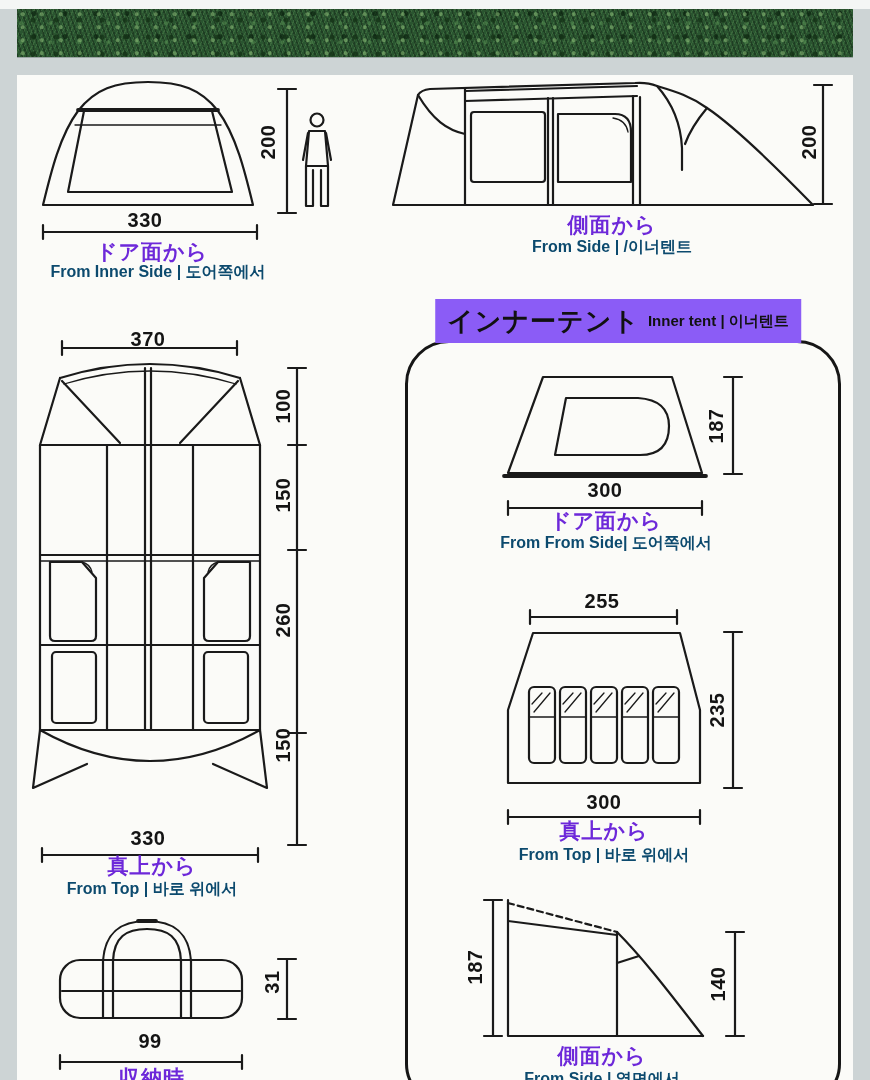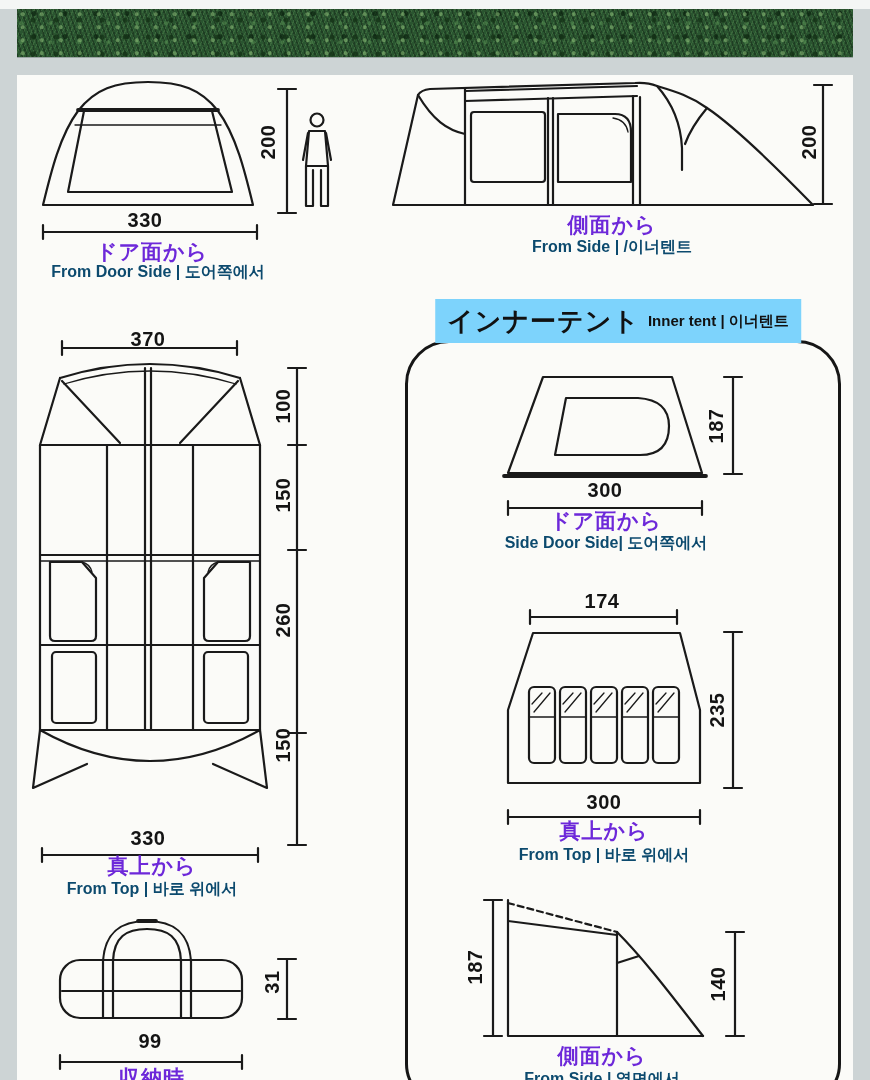--- a/index.html
+++ b/index.html
@@ -21,21 +21,21 @@
   svg{position:absolute;overflow:visible;}
   .ln{stroke:#1a1a1a;stroke-width:2.2;fill:none;stroke-linecap:round;stroke-linejoin:round;}
   .thick{stroke-width:3.8;}
   .thin{stroke-width:1.3;}
   .dim{position:absolute;font-weight:700;font-size:20px;color:#141414;transform:translate(-50%,-50%);white-space:nowrap;letter-spacing:.5px;}
   .dim.v{transform:translate(-50%,-50%) rotate(-90deg);}
   .lbl-jp{position:absolute;font-weight:700;font-size:21px;color:#6d28d9;transform:translateX(-50%);white-space:nowrap;letter-spacing:1px;}
   .lbl-en{position:absolute;font-weight:700;font-size:16px;color:#0c4a6e;transform:translateX(-50%);white-space:nowrap;}
   .inner-frame{position:absolute;left:405px;top:340px;width:430px;height:758px;border:3px solid #161616;border-radius:44px 44px 40px 40px;}
   .inner-heading{position:absolute;left:618px;top:299px;transform:translateX(-50%);height:44px;
-    background:#7dd3fc;display:flex;align-items:center;gap:8px;padding:0 12px;white-space:nowrap;}
+    background:#8b5cf6;display:flex;align-items:center;gap:8px;padding:0 12px;white-space:nowrap;}
   .inner-heading .t1{font-weight:700;font-size:26px;color:#111;letter-spacing:1px;}
   .inner-heading .t2{font-weight:700;font-size:15px;color:#111;}
 </style>
 </head>
 <body>
 
 <div class="page">
   <div class="topstrip"></div>
   <div class="grass"></div>
   <div class="paper"></div>
@@ -50,21 +50,21 @@
     <g>
       <circle class="ln" cx="297" cy="40" r="6.5"></circle>
       <path class="ln" d="M289,51 L305,51 L308,86 L286,86 Z"></path>
       <path class="ln" d="M286,86 L286,126 L293,126 L293,90 M308,86 L308,126 L301,126 L301,90"></path>
       <path class="ln" d="M288,53 L283,80 M306,53 L311,80"></path>
     </g>
   </svg>
   <span class="dim" style="left:145px;top:220px">330</span>
   <span class="dim v" style="left:268px;top:142px">200</span>
   <span class="lbl-jp" style="left:152px;top:238px">ドア面から</span>
-  <span class="lbl-en" style="left:158px;top:262px">From Door Side | 도어쪽에서</span>
+  <span class="lbl-en" style="left:158px;top:262px">From Inner Side | 도어쪽에서</span>
 
   <svg style="left:385px;top:78px" width="455" height="140" viewBox="0 0 455 140">
     <defs>
       <pattern id="mesh1" width="8" height="8" patternUnits="userSpaceOnUse">
         <path d="M0,2 H8 M0,6 H8 M2,0 V8 M6,0 V8" stroke="#4d4d4d" stroke-width="1.1" fill="none"></path>
       </pattern>
     </defs>
     <path class="ln" d="M8,127 L33,17 Q36,12 45,11 L250,5 Q262,4 272,8 C292,14 305,18 322,30 C352,50 392,90 428,127 Z"></path>
     <path class="ln" d="M33,17 C48,42 62,52 80,56"></path>
     <path class="ln" d="M80,13 L252,8 M80,23 L252,18"></path>
@@ -137,21 +137,21 @@
   <svg style="left:440px;top:360px" width="340" height="160" viewBox="0 0 340 160">
     <path class="ln" d="M103,17 L232,17 L262,113 L68,113 Z"></path>
     <path class="ln thick" d="M64,116 L266,116"></path>
     <path class="ln" d="M115,95 L126,38 L198,38 Q229,40 229,66 Q229,95 200,95 Z"></path>
     <path class="ln" d="M293,17 L293,114 M284,17 L302,17 M284,114 L302,114"></path>
     <path class="ln" d="M68,148 L262,148 M68,141 L68,155 M262,141 L262,155"></path>
   </svg>
   <span class="dim v" style="left:716px;top:426px">187</span>
   <span class="dim" style="left:605px;top:490px">300</span>
   <span class="lbl-jp" style="left:606px;top:507px">ドア面から</span>
-  <span class="lbl-en" style="left:606px;top:533px">Side Door Side| 도어쪽에서</span>
+  <span class="lbl-en" style="left:606px;top:533px">From From Side| 도어쪽에서</span>
 
   <svg style="left:440px;top:590px" width="340" height="240" viewBox="0 0 340 240">
     <path class="ln" d="M90,27 L237,27 M90,20 L90,34 M237,20 L237,34"></path>
     <path class="ln" d="M93,43 L68,120 L68,193 L260,193 L260,120 L240,43 Z"></path>
     <g>
       <g>
         <rect class="ln" x="89" y="97" width="26" height="76" rx="5"></rect>
         <path class="ln thin" d="M89,127 L115,127 M94,122 L110,103 M92,114 L102,103"></path>
       </g>
       <g>
@@ -167,21 +167,21 @@
         <path class="ln thin" d="M182,127 L208,127 M187,122 L203,103 M185,114 L195,103"></path>
       </g>
       <g>
         <rect class="ln" x="213" y="97" width="26" height="76" rx="5"></rect>
         <path class="ln thin" d="M213,127 L239,127 M218,122 L234,103 M216,114 L226,103"></path>
       </g>
     </g>
     <path class="ln" d="M293,42 L293,198 M284,42 L302,42 M284,198 L302,198"></path>
     <path class="ln" d="M68,227 L260,227 M68,220 L68,234 M260,220 L260,234"></path>
   </svg>
-  <span class="dim" style="left:602px;top:601px">174</span>
+  <span class="dim" style="left:602px;top:601px">255</span>
   <span class="dim v" style="left:717px;top:710px">235</span>
   <span class="dim" style="left:604px;top:802px">300</span>
   <span class="lbl-jp" style="left:604px;top:817px">真上から</span>
   <span class="lbl-en" style="left:604px;top:845px">From Top | 바로 위에서</span>
 
   <svg style="left:440px;top:890px" width="340" height="190" viewBox="0 0 340 190">
     <path class="ln" d="M53,10 L53,146 M44,10 L62,10 M44,146 L62,146"></path>
     <path class="ln" d="M68,10 L68,146 L263,146"></path>
     <path class="ln" d="M68,13 L177,42" stroke-dasharray="6 4"></path>
     <path class="ln" d="M68,31 L177,45"></path>

